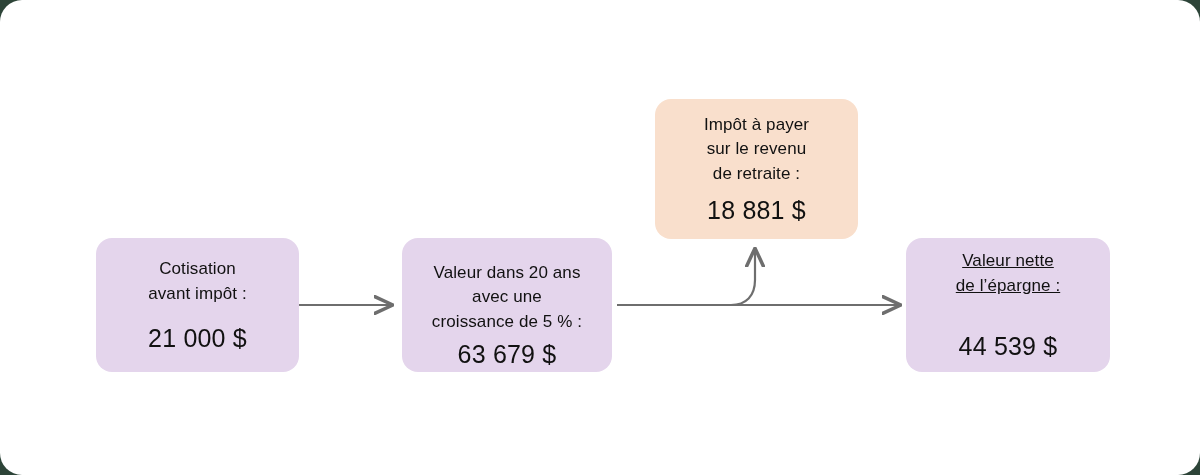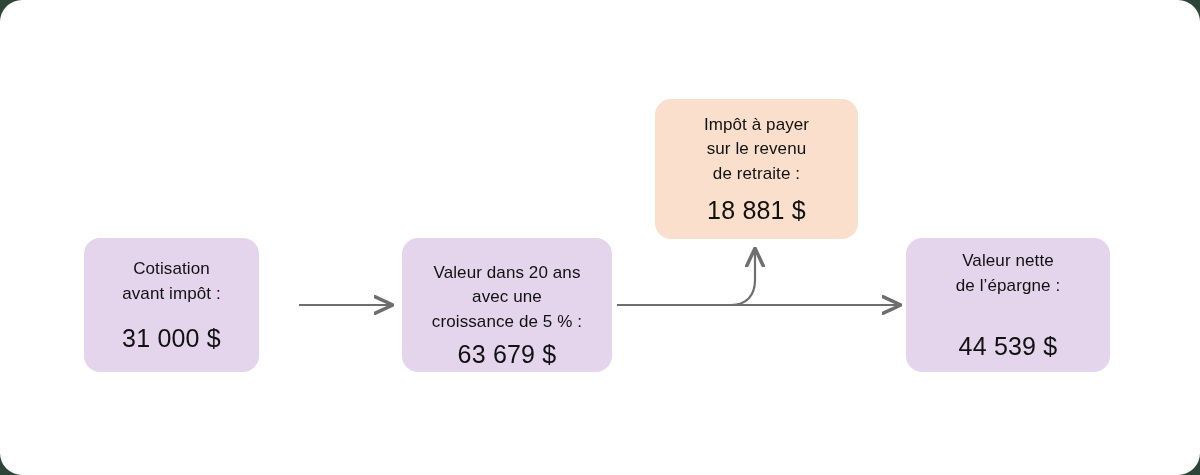--- a/index.html
+++ b/index.html
@@ -39,23 +39,23 @@
     white-space: pre-line;
   }
   .node .amount {
     font-size: 25px;
     font-weight: 400;
     letter-spacing: 0.2px;
   }
 
   
   #node-contribution {
-    left: 84px;
+    left: 96px;
     top: 238px;
-    width: 175px;
+    width: 203px;
     height: 134px;
     background: #e4d5ec;
   }
   #node-contribution .caption { margin-bottom: 18px; }
 
   
   #node-growth {
     left: 402px;
     top: 238px;
     width: 210px;
@@ -75,21 +75,21 @@
   #node-tax .caption { margin-bottom: 10px; }
 
   
   #node-net {
     left: 906px;
     top: 238px;
     width: 204px;
     height: 134px;
     background: #e4d5ec;
   }
-  #node-net .caption { margin-bottom: 34px; }
+  #node-net .caption { margin-bottom: 34px; text-decoration: underline; }
 
   #connectors {
     position: absolute;
     left: 0;
     top: 0;
     width: 1200px;
     height: 475px;
     pointer-events: none;
   }
 </style>
@@ -108,21 +108,21 @@
     <line x1="299" y1="305" x2="392" y2="305" stroke="#6e6e6e" stroke-width="2.2" marker-end="url(#ah)"></line>
 
     <line x1="617" y1="305" x2="900" y2="305" stroke="#6e6e6e" stroke-width="2.2" marker-end="url(#ah)"></line>
 
     <path d="M731,305 C746,305 755,296 755,280 L755,249" fill="none" stroke="#6e6e6e" stroke-width="2.2" stroke-linecap="round" marker-end="url(#ah)"></path>
   </svg>
 
   <div class="node" id="node-contribution">
     <div class="caption">Cotisation
 avant impôt :</div>
-    <div class="amount">31 000 $</div>
+    <div class="amount">21 000 $</div>
   </div>
 
   <div class="node" id="node-growth">
     <div class="caption">Valeur dans 20 ans
 avec une
 croissance de 5 % :</div>
     <div class="amount">63 679 $</div>
   </div>
 
   <div class="node" id="node-tax">

